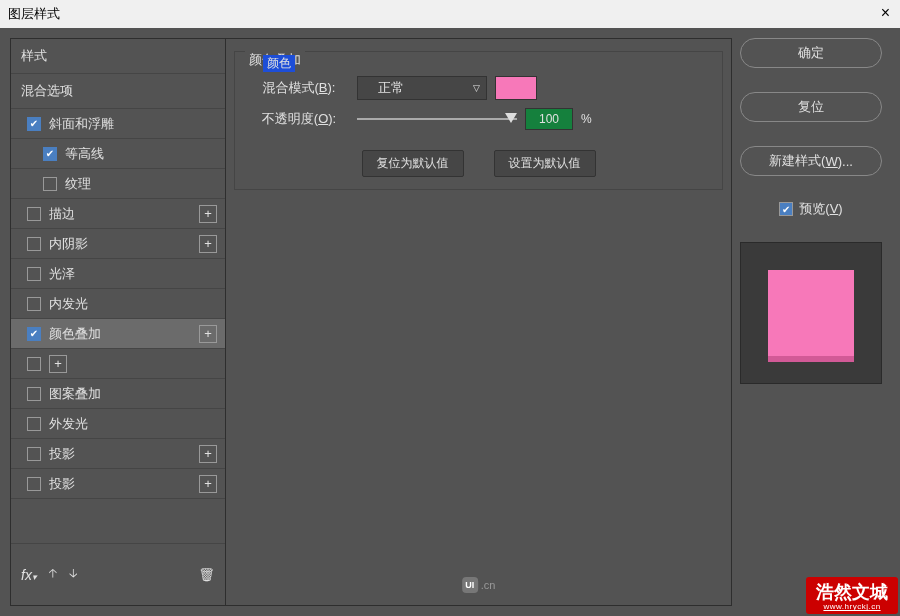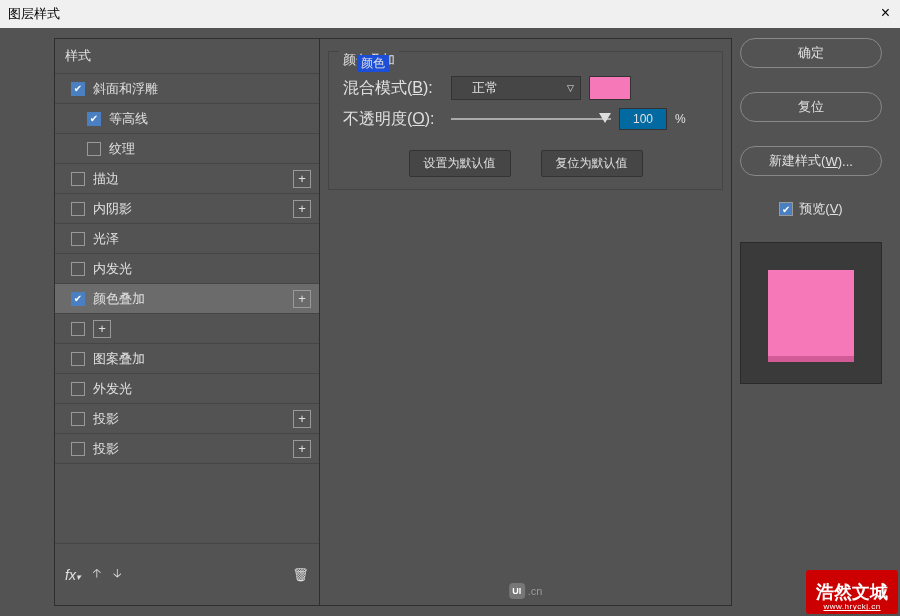--- a/index.html
+++ b/index.html
@@ -4,21 +4,21 @@
 <style>
 * { box-sizing: border-box; margin: 0; padding: 0; font-family: "Microsoft YaHei", sans-serif; }
 body { background: #535353; width: 900px; height: 616px; overflow: hidden; font-size: 13px; color: #e0e0e0; position: relative; }
 
 .titlebar { background: #f0f0f0; height: 28px; display: flex; align-items: center; padding: 0 8px; color: #000; font-size: 13px; position: relative; }
 .titlebar .close { position: absolute; right: 10px; top: 4px; font-size: 16px; cursor: pointer; }
 
 .body-area { display: flex; padding: 10px; height: 588px; }
 
 
-.left-panel { width: 266px; border: 1px solid #2e2e2e; background: #535353; display: flex; flex-direction: column; margin-left: 44px; }
+.left-panel { width: 216px; border: 1px solid #2e2e2e; background: #535353; display: flex; flex-direction: column; }
 .styles-header { padding: 8px 10px; font-size: 13px; border-bottom: 1px solid #454545; }
 .blend-header { padding: 8px 10px; font-size: 13px; border-bottom: 1px solid #454545; }
 .style-list { flex: 1; }
 .style-row { display: flex; align-items: center; height: 30px; padding: 0 8px; border-bottom: 1px solid #454545; position: relative; }
 .style-row.indent-1 { padding-left: 16px; }
 .style-row.indent-2 { padding-left: 32px; }
 .style-row.selected { background: #6b6b6b; }
 .style-row .chk { width: 14px; height: 14px; border: 1px solid #999; display: inline-flex; align-items: center; justify-content: center; margin-right: 8px; font-size: 10px; }
 .style-row .chk.checked { background: #4a7fc1; color: #fff; border-color: #4a7fc1; }
 .style-row .label { flex: 1; }
@@ -27,60 +27,61 @@
 .footer .fx { font-style: italic; font-size: 14px; }
 .footer .arrow { font-size: 12px; cursor: pointer; }
 .footer .trash { margin-left: auto; cursor: pointer; }
 
 
 .center-panel { flex: 1; border: 1px solid #2e2e2e; border-left: none; padding: 0; position: relative; }
 .group-title { position: absolute; top: -1px; left: 10px; background: #535353; padding: 0 4px; font-size: 13px; }
 .group-box { border: 1px solid #454545; margin: 8px; padding: 12px 14px; position: relative; }
 .inner-title { position: absolute; top: -9px; left: 14px; background: #1d4ed8; padding: 0 4px; font-size: 12px; }
 .form-row { display: flex; align-items: center; margin: 8px 0; gap: 8px; }
-.form-label { width: 100px; text-align: left; font-size: 16px; }
+.form-label { width: 100px; text-align: center; font-size: 13px; }
 .underline { text-decoration: underline; }
 .select-box { width: 130px; height: 24px; background: #464646; border: 1px solid #333; display: flex; align-items: center; padding: 0 20px; position: relative; }
 .select-box .caret { position: absolute; right: 6px; font-size: 9px; }
 .color-swatch { width: 42px; height: 24px; background: #f778b9; border: 1px solid #333; cursor: pointer; }
 .slider-wrap { flex: 1; position: relative; height: 20px; display: flex; align-items: center; max-width: 160px; }
 .slider-track { width: 100%; height: 2px; background: #aaa; }
 .slider-thumb { position: absolute; right: 0; top: 4px; width: 0; height: 0; border-left: 6px solid transparent; border-right: 6px solid transparent; border-top: 10px solid #ddd; }
-.num-input { width: 48px; height: 22px; background: #0369a1; border: 1px solid #333; color: #e0e0e0; text-align: center; font-size: 12px; }
+.num-input { width: 48px; height: 22px; background: #15803d; border: 1px solid #333; color: #e0e0e0; text-align: center; font-size: 12px; }
 .pct { font-size: 12px; }
 .btn-row { display: flex; justify-content: center; gap: 30px; margin-top: 20px; }
 .ps-btn { background: #464646; border: 1px solid #333; color: #e0e0e0; padding: 4px 14px; font-size: 12px; border-radius: 2px; cursor: pointer; }
 
 
 .right-panel { width: 158px; padding: 0 8px; display: flex; flex-direction: column; align-items: center; gap: 24px; }
 .pill-btn { width: 142px; height: 30px; border: 1px solid #888; border-radius: 15px; background: transparent; color: #e0e0e0; font-size: 13px; cursor: pointer; display: flex; align-items: center; justify-content: center; }
 .preview-row { display: flex; align-items: center; gap: 6px; font-size: 13px; }
 .preview-row .chk { width: 14px; height: 14px; border: 1px solid #999; background: #4a7fc1; color: #fff; display: inline-flex; align-items: center; justify-content: center; font-size: 10px; }
 .preview-box { width: 142px; height: 142px; background: #3a3a3a; border: 1px solid #2a2a2a; display: flex; align-items: center; justify-content: center; }
 .preview-swatch { width: 86px; height: 86px; background: #f778b9; position: relative; }
 .preview-swatch::after { content: ''; position: absolute; left: 0; right: 0; bottom: -6px; height: 6px; background: #d25a97; }
 
 
-.wm { position: absolute; right: 2px; bottom: 2px; background: #c00; color: #fff; font-size: 18px; font-weight: bold; padding: 13px 10px 2px; text-align: center; line-height: 1.1; border-radius: 3px; }
+.wm { position: absolute; right: 2px; bottom: 2px; background: #c00; color: #fff; font-size: 18px; font-weight: bold; padding: 6px 10px 2px; text-align: center; line-height: 1.1; border-radius: 3px; }
 .wm small { display: block; font-size: 8px; font-weight: normal; letter-spacing: 0.5px; text-decoration: underline; }
-.ui-logo { position: absolute; left: 50%; bottom: 6px; transform: translateX(-50%); font-size: 11px; color: #999; display: flex; align-items: center; gap: 3px; }
+.ui-logo { position: absolute; left: 50%; bottom: 12px; transform: translateX(-50%); font-size: 11px; color: #999; display: flex; align-items: center; gap: 3px; }
 .ui-logo .sq { width: 16px; height: 16px; border-radius: 4px; background: #777; display: inline-flex; align-items: center; justify-content: center; font-size: 9px; color: #fff; font-weight: bold; }
 </style>
 </head>
 <body>
 
 <div class="titlebar">
   <span>图层样式</span>
   <span class="close">×</span>
 </div>
 
 <div class="body-area">
 
   <div class="left-panel">
     <div class="styles-header">样式</div>
+    <div class="blend-header">混合选项</div>
     <div class="style-list" id="style-list">
         <div class="style-row indent-1">
           <span class="chk checked">✔</span>
           <span class="label">斜面和浮雕</span>
         </div>
         <div class="style-row indent-2">
           <span class="chk checked">✔</span>
           <span class="label">等高线</span>
         </div>
         <div class="style-row indent-2">
@@ -160,22 +161,22 @@
           <span class="form-label">不透明度(<span class="underline">O</span>):</span>
           <div class="slider-wrap">
             <div class="slider-track"></div>
             <div class="slider-thumb"></div>
           </div>
           <input class="num-input" value="100" style="">
           <span class="pct">%</span>
         </div>
 
         <div class="btn-row">
+          <button class="ps-btn">复位为默认值</button>
           <button class="ps-btn">设置为默认值</button>
-          <button class="ps-btn">复位为默认值</button>
         </div>
       </div>
     </div>
     <div class="ui-logo">
       <span class="sq">UI</span>
         <span>.cn</span>
     </div>
   </div>
 
   <div class="right-panel">

